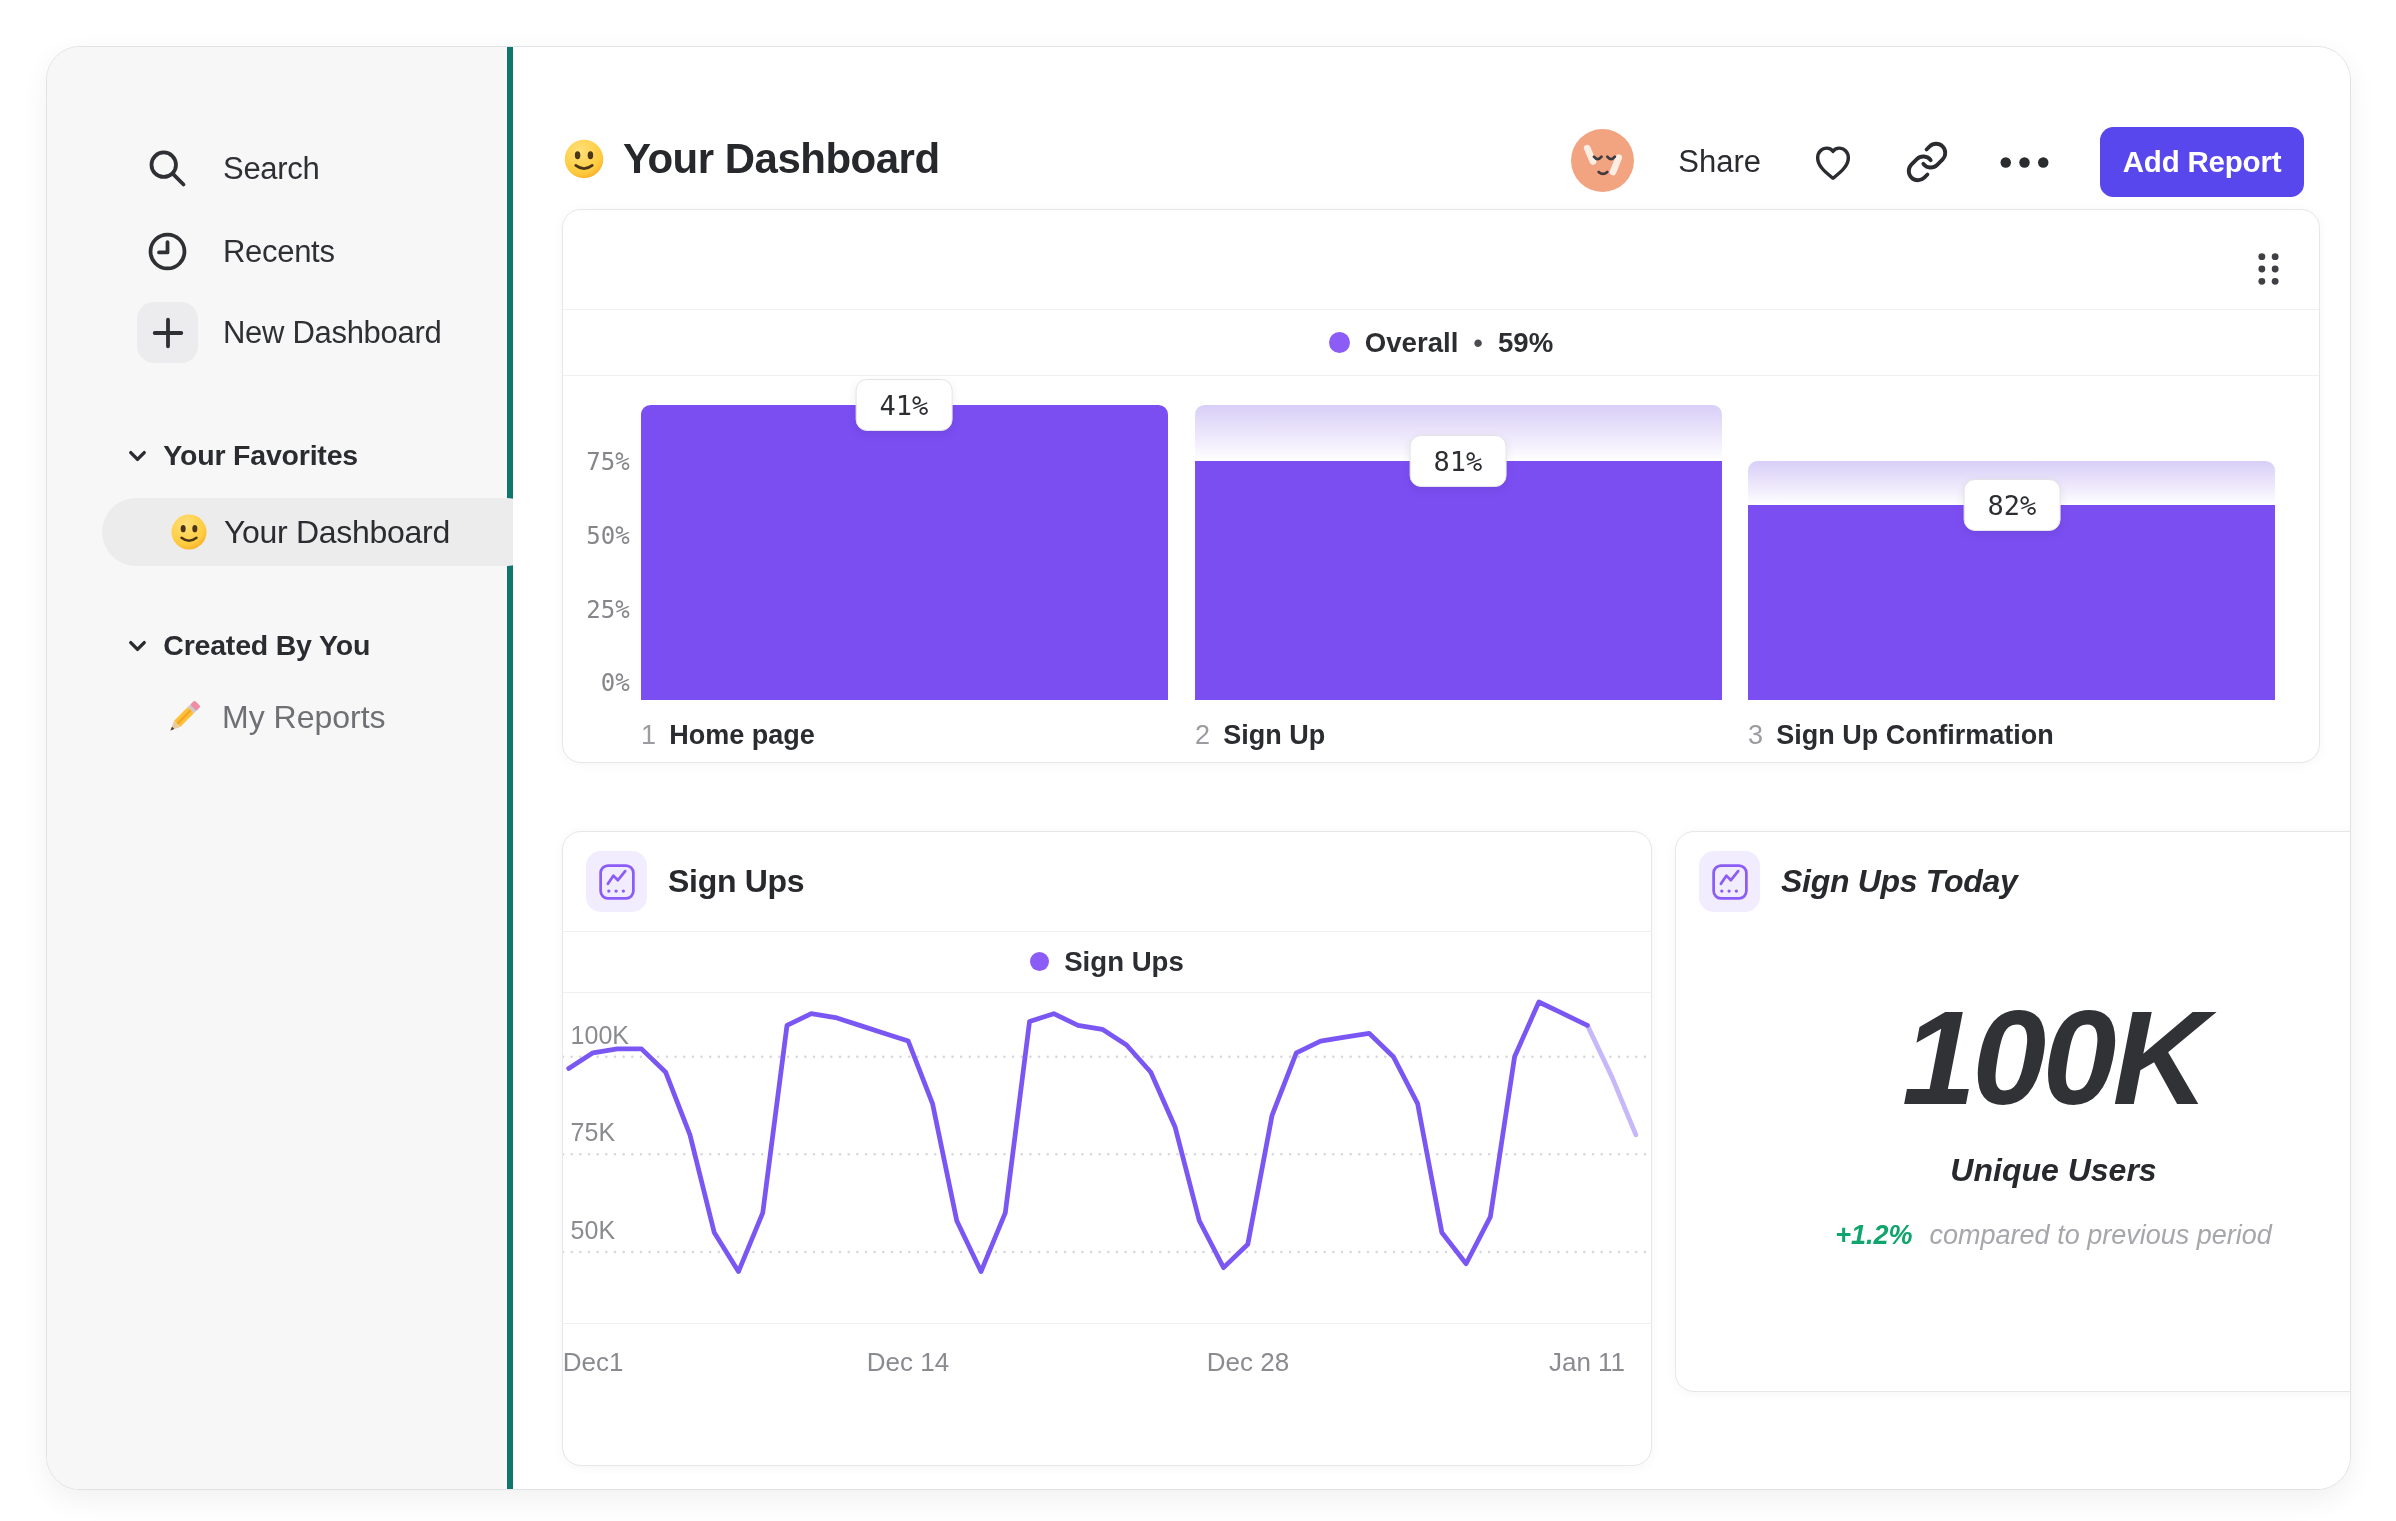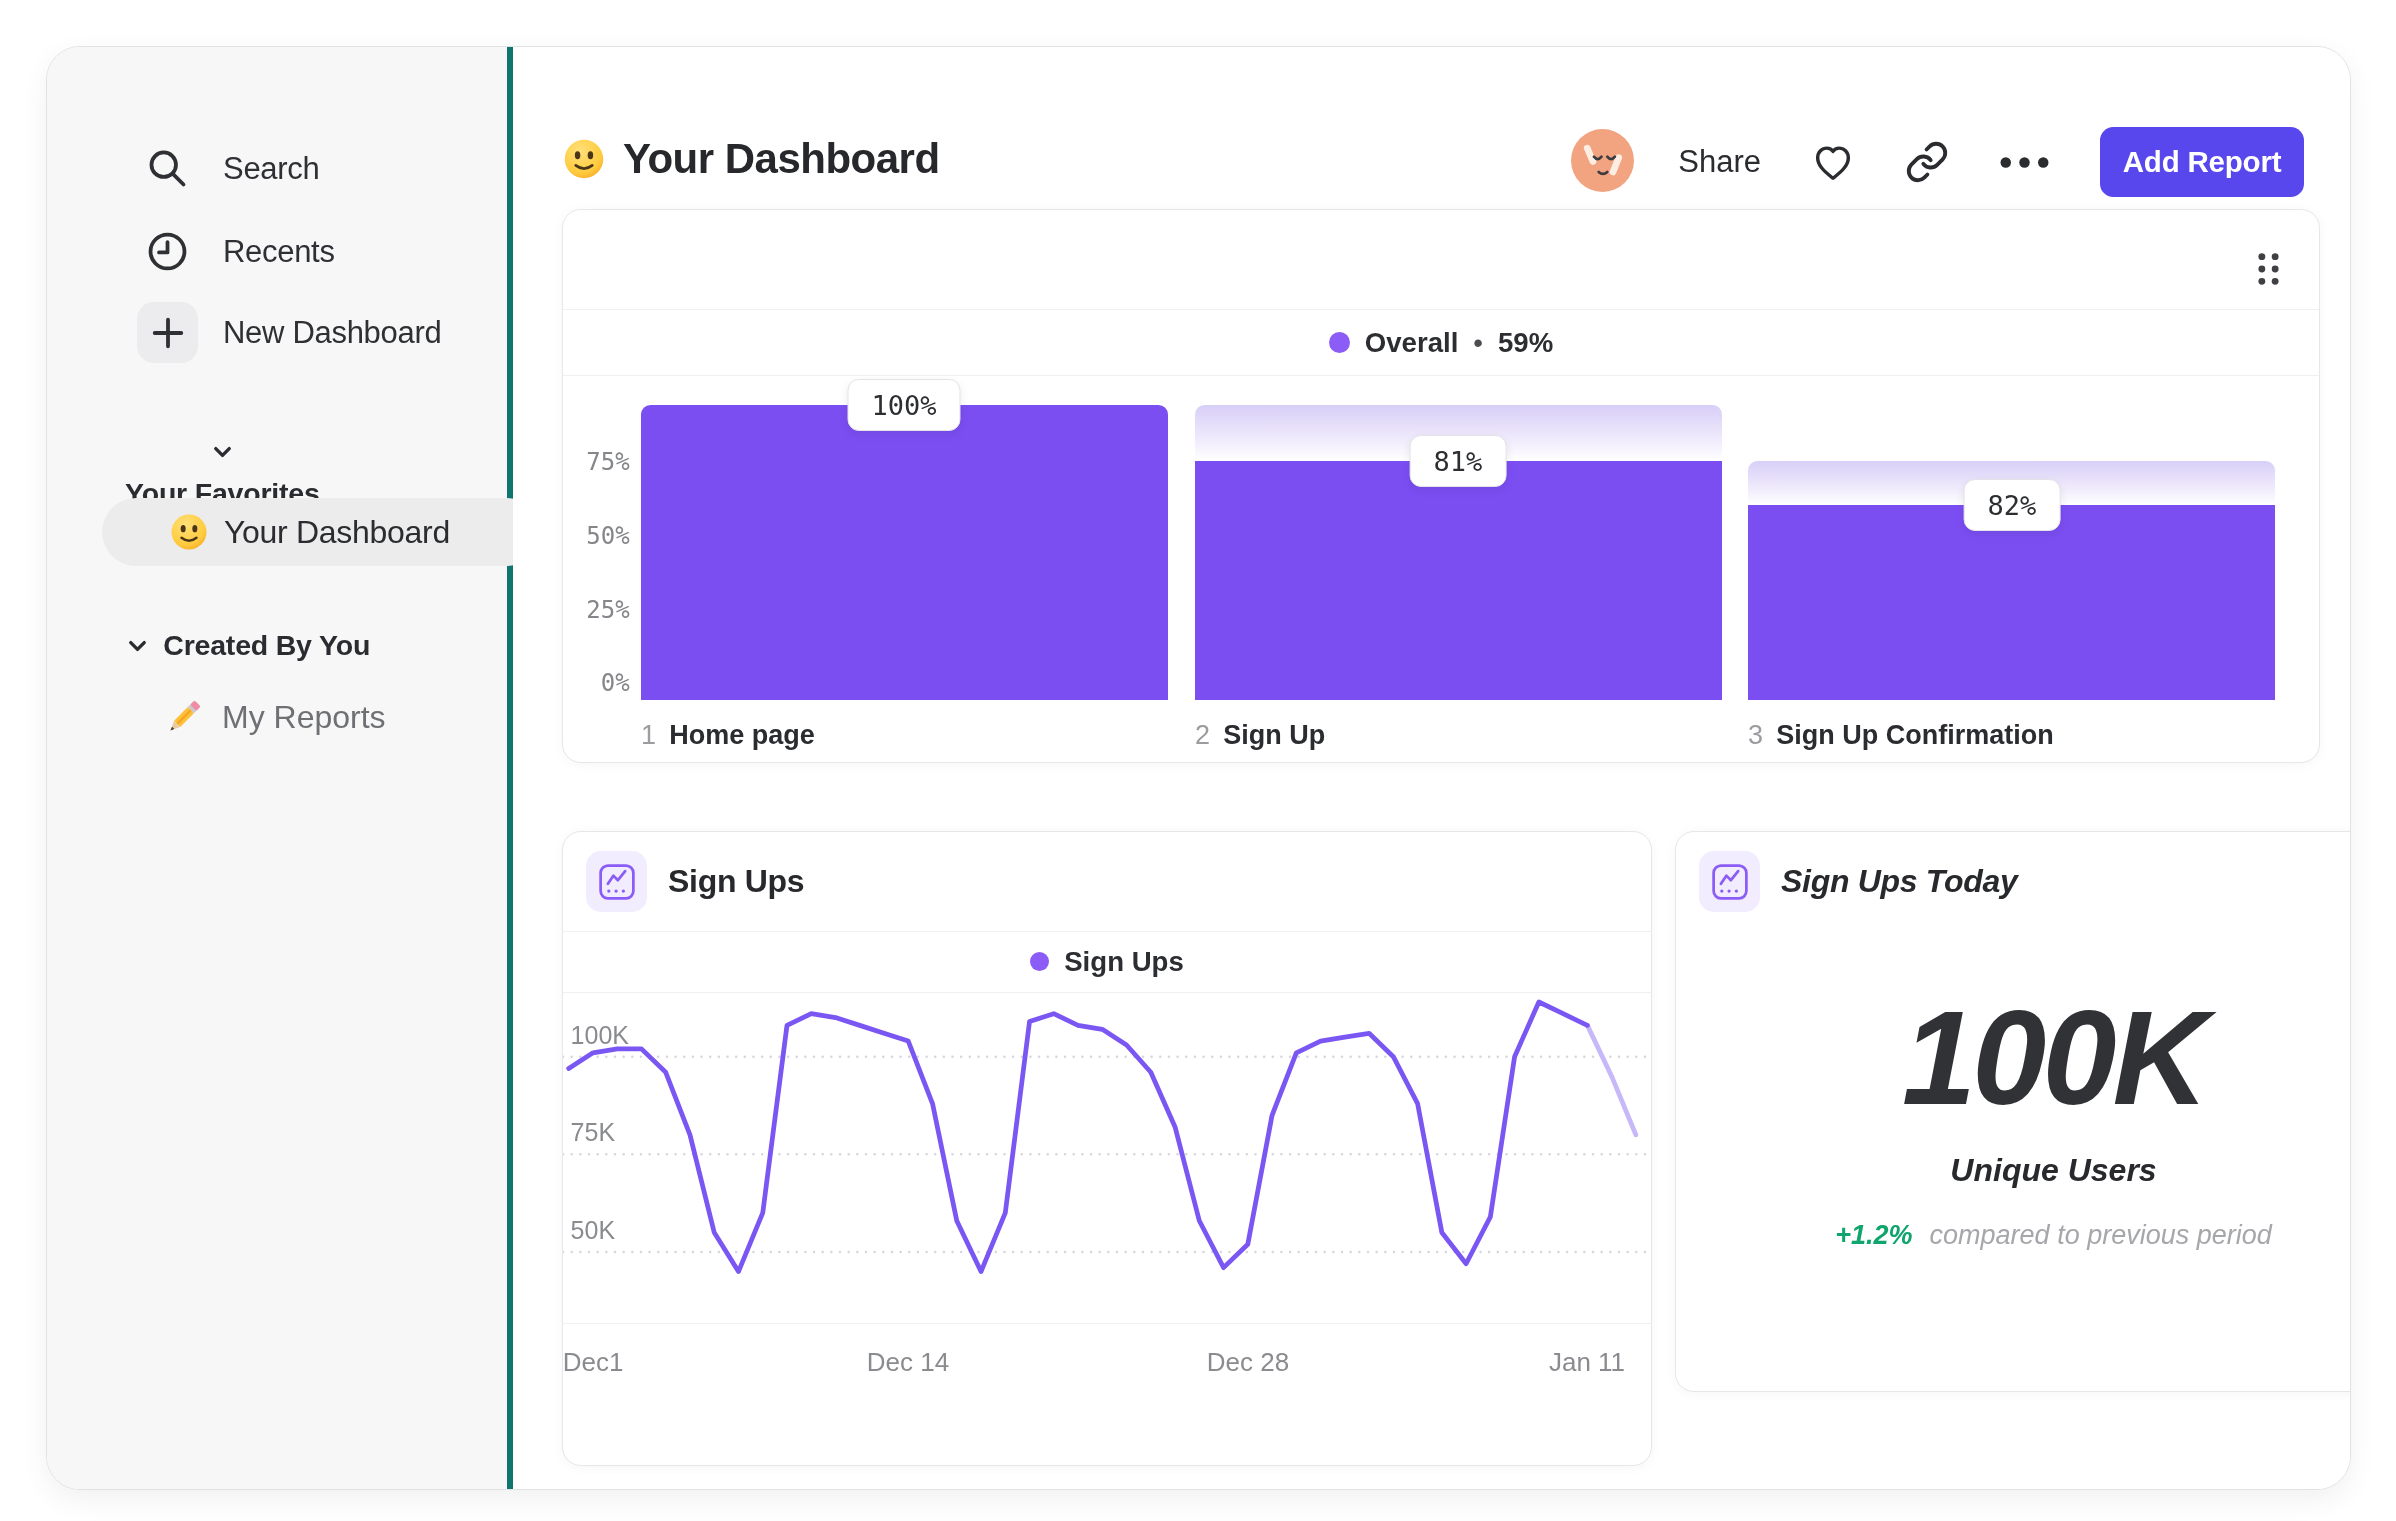--- a/index.html
+++ b/index.html
@@ -105,21 +105,21 @@
 
     <div class="side-row" style="left:90px; top:255px; gap:25px;">
       <span class="plus-tile">
         <svg width="38" height="38" viewBox="0 0 40 40" fill="none">
             <path d="M20 6 V34 M6 20 H34" stroke="#2E3034" stroke-width="4" stroke-linecap="round"></path>
           </svg>
       </span>
       <span class="side-label">New Dashboard</span>
     </div>
 
-    <div class="section-head" style="left:78px; top:392px;flex-direction:column;">
+    <div class="section-head" style="left:78px; top:392px;">
       <svg width="25" height="25" viewBox="0 0 26 26" fill="none">
           <path d="M6 10 L13 17 L20 10" stroke="#2A2C30" stroke-width="3.5" stroke-linecap="round" stroke-linejoin="round"></path>
         </svg>
       <span class="section-label">Your Favorites</span>
     </div>
 
     <div class="side-pill">
       <svg width="40" height="40" viewBox="0 0 48 48">
         <defs>
             <radialGradient id="smg" cx="40%" cy="30%" r="80%">
@@ -228,21 +228,21 @@
         <span class="legend-sep">•</span>
         <span class="legend-text">59%</span>
       </div>
       <div class="hairline" style="top:165px;"></div>
       <div id="funnel-plot">
           <div class="funnel-ytick" style="left: 7.6px; top: 238px;">75%</div>
           <div class="funnel-ytick" style="left: 7.6px; top: 312px;">50%</div>
           <div class="funnel-ytick" style="left: 7.6px; top: 386px;">25%</div>
           <div class="funnel-ytick" style="left: 7.6px; top: 459px;">0%</div>
           <div class="funnel-bar" style="left: 78px; top: 195px; width: 527px; height: 295px; border-radius: 9.5px 9.5px 0px 0px; background: rgb(123, 78, 242);"></div>
-          <div class="funnel-tip" style="left: 341px; top: 195px;">100%</div>
+          <div class="funnel-tip" style="left: 341px; top: 195px;">41%</div>
           <div class="funnel-xlabel" style="left: 78px;">
             <span class="step-num">1</span>
             <span class="step-name">Home page</span>
           </div>
           <div class="funnel-light" style="left: 632px; top: 195px; width: 527px; height: 56px;"></div>
           <div class="funnel-bar" style="left: 632px; top: 251px; width: 527px; height: 239px; border-radius: 0px; background: rgb(123, 78, 242);"></div>
           <div class="funnel-tip" style="left: 895px; top: 251px;">81%</div>
           <div class="funnel-xlabel" style="left: 632px;">
             <span class="step-num">2</span>
             <span class="step-name">Sign Up</span>

